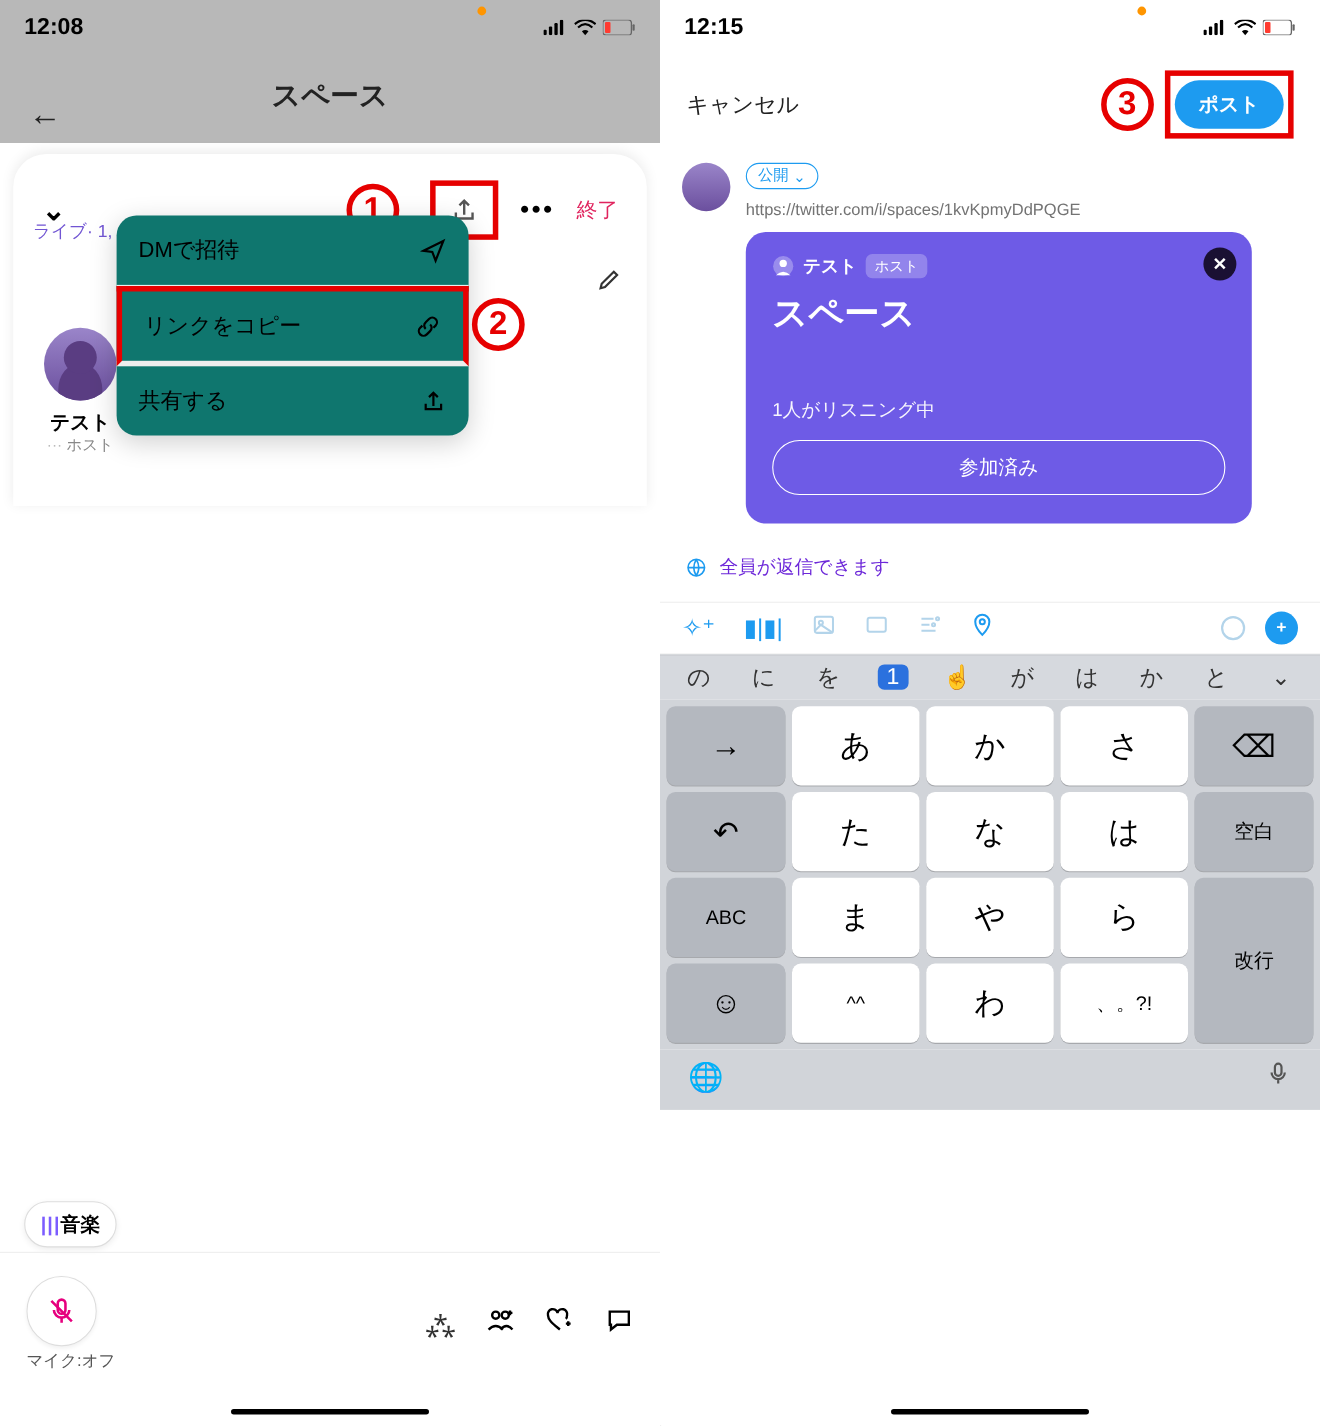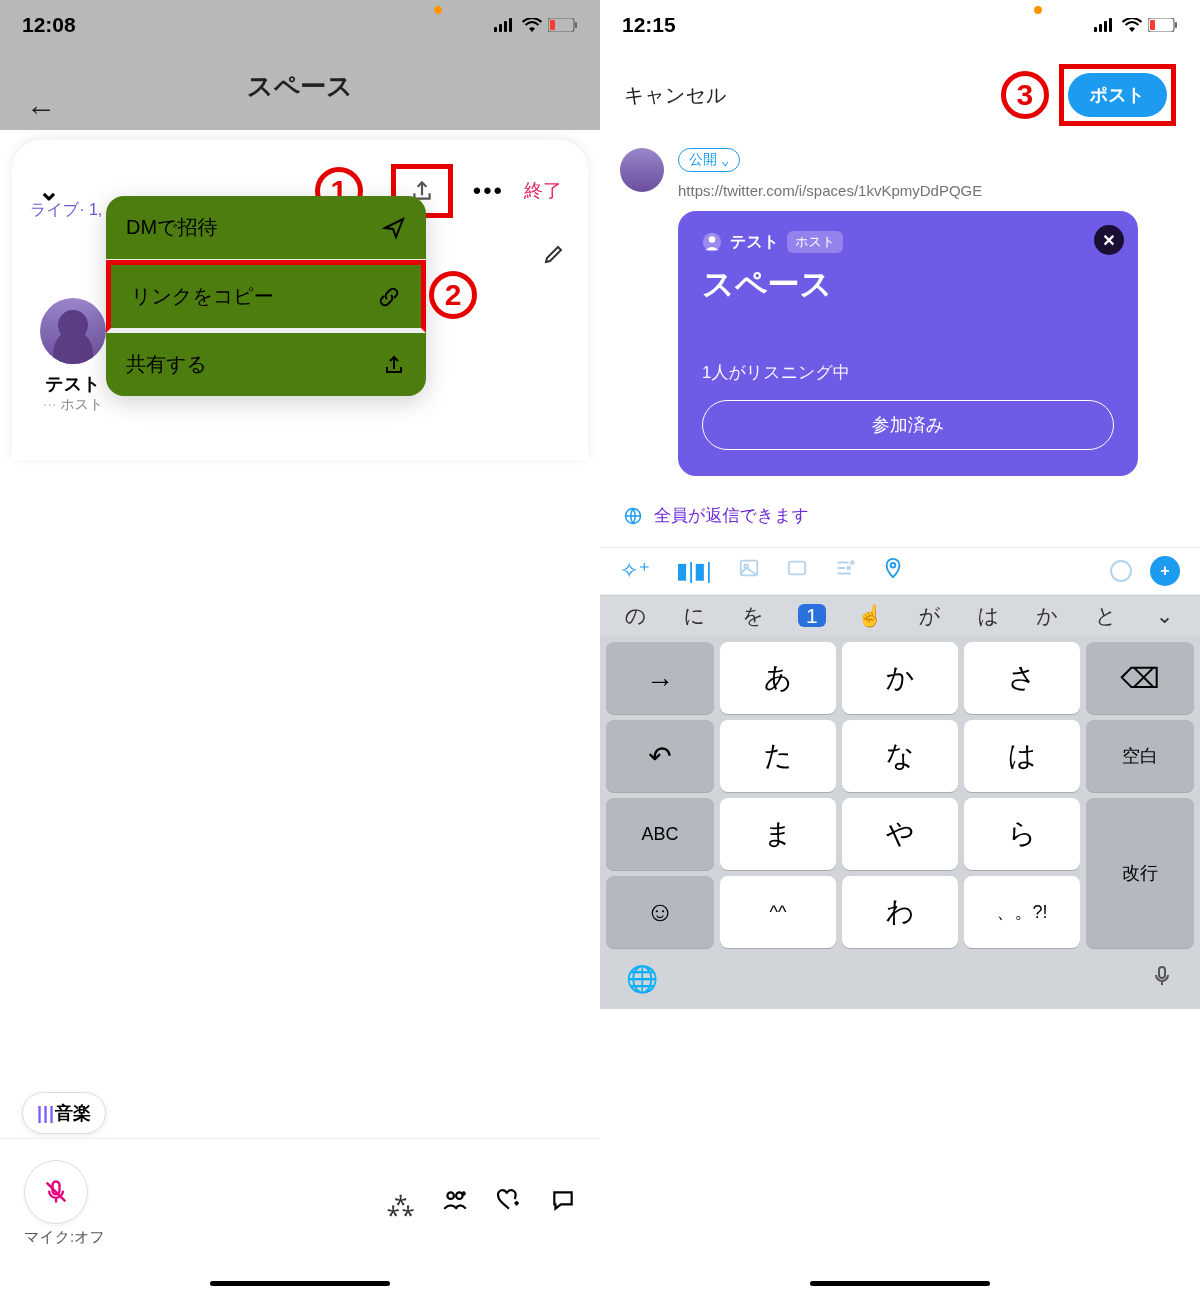--- a/index.html
+++ b/index.html
@@ -21,21 +21,21 @@
   .sheet { position: absolute; top: 140px; left: 12px; right: 12px; background: #fff; border-radius: 30px 30px 0 0; padding: 20px 16px; box-shadow: 0 -2px 12px rgba(0,0,0,0.08); }
   .sheet-top { display: flex; align-items: center; justify-content: space-between; padding: 4px 10px 12px; }
   .chev-down { font-size: 26px; font-weight: 600; }
   .sheet-right { display: flex; align-items: center; gap: 20px; }
   .end-label { color: #e0245e; font-weight: 400; font-size: 19px; }
   .dots { font-size: 24px; letter-spacing: 2px; }
 
   .redbox { border: 5px solid #e60000; }
   .callout { border: 5px solid #e60000; border-radius: 50%; width: 48px; height: 48px; display: flex; align-items: center; justify-content: center; font-size: 30px; font-weight: 700; color: #e60000; background: #fff; }
 
-  .menu-pop { position: absolute; top: 196px; left: 106px; width: 320px; background: #4d7c0f; border-radius: 18px; box-shadow: 0 6px 24px rgba(0,0,0,0.18); z-index: 5; }
+  .menu-pop { position: absolute; top: 196px; left: 106px; width: 320px; background: #0f766e; border-radius: 18px; box-shadow: 0 6px 24px rgba(0,0,0,0.18); z-index: 5; }
   .menu-item { display: flex; align-items: center; justify-content: space-between; padding: 18px 20px; font-size: 20px; border-bottom: 1px solid #eee; }
   .menu-item:last-child { border-bottom: none; }
 
   .live-line { position: absolute; top: 200px; left: 30px; color: #7155d3; font-size: 16px; }
 weight:600;}
   .space-name { position: absolute; top: 234px; left: 30px; font-size: 26px; font-weight: 700; }
   .edit-ic { position: absolute; top: 242px; right: 34px; font-size: 24px; }
 
   .avatar { width: 66px; height: 66px; border-radius: 50%; background: linear-gradient(#9a85c9, #6b4f9e); display: flex; align-items: flex-end; justify-content: center; overflow: hidden; }
   .avatar::after { content: ""; width: 40px; height: 40px; border-radius: 50% 50% 0 0 / 60% 60% 0 0; background: #5a3d82; margin-bottom: -6px; }
@@ -56,21 +56,21 @@
   .home-ind { position: absolute; bottom: 10px; left: 50%; transform: translateX(-50%); width: 180px; height: 5px; background: #000; border-radius: 3px;}
 
   
   .compose-head { display:flex; align-items:center; justify-content:space-between; padding: 14px 24px;}
   .cancel { font-size: 20px; color: #222;}
   .post-btn { background: #1d9bf0; color: #fff; border-radius: 22px; padding: 10px 22px; font-size: 18px; font-weight:600;}
   .post-wrap { position:relative;}
 
   .compose-body { display:flex; padding: 8px 20px; gap: 14px;}
   .av-sm { width: 44px; height: 44px; border-radius: 50%; background: linear-gradient(#9a85c9,#6b4f9e); flex-shrink: 0;}
-  .vis-chip { border: 1px solid #1d9bf0; color: #1d9bf0; border-radius: 14px; padding: 2px 10px; font-size: 14px; display:inline-flex; align-items:center; gap:4px;font-family:Liberation Mono, monospace;}
+  .vis-chip { border: 1px solid #1d9bf0; color: #1d9bf0; border-radius: 14px; padding: 2px 10px; font-size: 14px; display:inline-flex; align-items:center; gap:4px;}
   .url { color: #737373; font-size: 15px; margin: 10px 0 12px;}
 
   .space-card { background: #6e5be6; border-radius: 18px; padding: 20px 24px 26px; color: #fff; position: relative; width: 460px;}
   .space-card .close-x { position: absolute; right: 14px; top: 14px; width: 30px; height: 30px; border-radius: 50%; background: #1a1033; color: #fff; display:flex; align-items:center; justify-content:center; font-weight:700;}
   .space-card .host-row { display:flex; align-items:center; gap: 8px; font-size: 16px;}
   .host-badge { background: rgba(255,255,255,0.25); border-radius: 6px; padding: 2px 8px; font-size: 13px;}
   .space-card .big { font-size: 32px; font-weight: 700; margin: 10px 0 54px;}
   .listen { font-size: 17px; opacity: .95; margin-bottom: 16px;}
   .joined { border: 1.5px solid #fff; border-radius: 26px; text-align: center; padding: 12px; font-size: 18px;}
 

